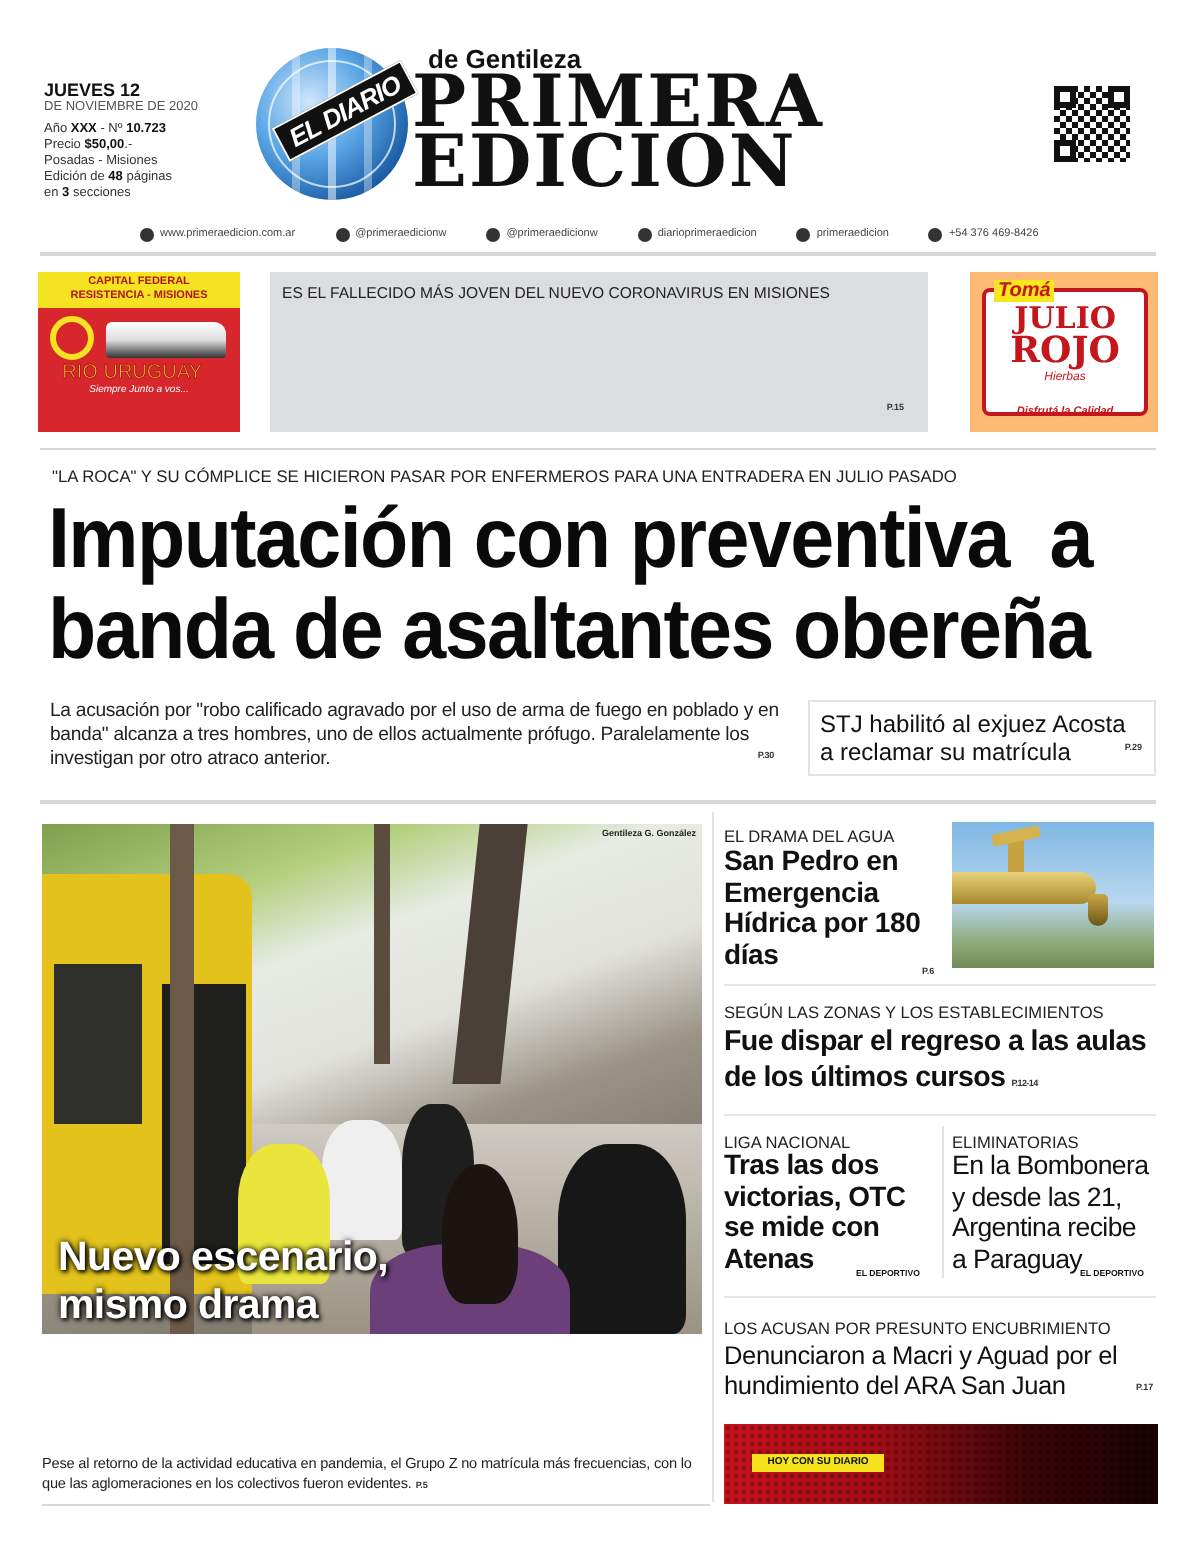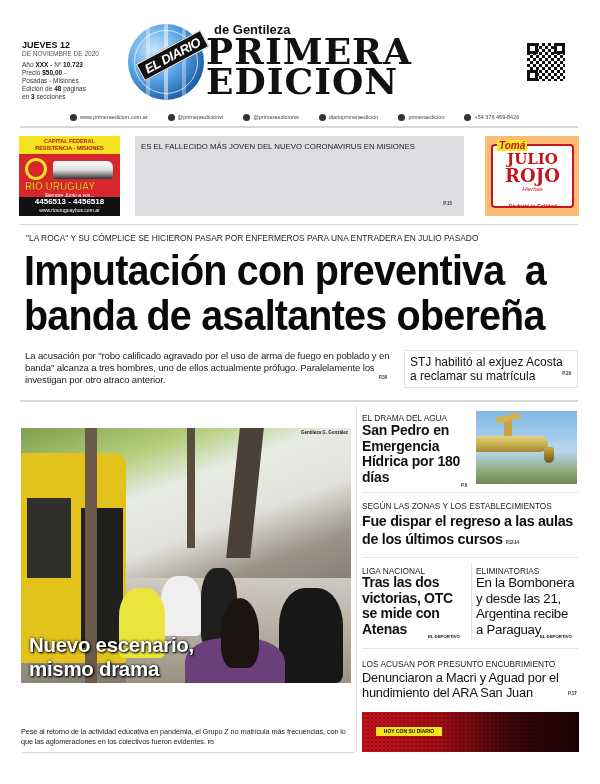--- a/index.html
+++ b/index.html
@@ -34,21 +34,21 @@
   .social .s { display: flex; align-items: center; margin-right: 20px; }
   .social .ic { width: 7px; height: 7px; border-radius: 50%; background: #333; margin-right: 3px; display: inline-block; }
 
   .rule { left: 20px; height: 2px; background: #d8d8d8; }
 
   
   .ad-rio { left: 19px; top: 136px; width: 101px; height: 80px; background: #d8262d; overflow: hidden; }
   .ad-rio .yel { position: absolute; left: 0; top: 0; width: 101px; height: 18px; background: #f5e322; font-size: 5.5px; font-weight: bold; color: #b0161c; text-align: center; line-height: 6.5px; padding-top: 2px; }
   .ad-rio .circ { position: absolute; left: 6px; top: 22px; width: 22px; height: 22px; border-radius: 50%; border: 3px solid #f5e322; background: #d8262d; }
   .ad-rio .bus { position: absolute; left: 34px; top: 25px; width: 60px; height: 18px; background: linear-gradient(#fff, #ddd 50%, #333); border-radius: 3px 6px 2px 2px; }
-  .ad-rio .name { position: absolute; left: 0; top: 45px; width: 82px; text-align: center; font-size: 10px; font-weight: bold; color: #f5e322; -webkit-text-stroke: 0.5px #b0161c; }
+  .ad-rio .name { position: absolute; left: 0; top: 45px; width: 82px; text-align: right; font-size: 10px; font-weight: normal; color: #f5e322; -webkit-text-stroke: 0.5px #b0161c; }
   .ad-rio .slog { position: absolute; left: 0; top: 56px; width: 101px; text-align: center; font-size: 5px; color: #fff; font-style: italic; }
   .ad-rio .bar { position: absolute; left: 0; bottom: 0; width: 101px; height: 19px; background: #111; color: #fff; text-align: center; }
   .ad-rio .phones { font-size: 8px; font-weight: bold; line-height: 10px; }
   .ad-rio .web { font-size: 5px; line-height: 6px; }
 
   .covid { left: 135px; top: 136px; width: 329px; height: 80px; background: #dcdde0; padding: 6px 6px; }
   .kicker { font-size: 8.3px; color: #222; text-transform: uppercase; letter-spacing: 0; white-space: nowrap; }
   .covid .kicker { font-size: 7.8px; }
   .covid .head { font-size: 21px; font-weight: bold; line-height: 23px; letter-spacing: -0.3px; margin-top: 1px; }
   .pg { font-size: 4.5px; font-weight: bold; color: #333; margin-left: 6px; vertical-align: baseline; }
@@ -67,21 +67,21 @@
   .main-deck { left: 25px; top: 350px; width: 368px; font-size: 9.6px; line-height: 12.2px; color: #222; letter-spacing: -0.15px; }
   .main-deck .pg { position: absolute; right: 6px; bottom: 2px; }
 
   .stj { left: 404px; top: 350px; width: 174px; height: 38px; border: 1px solid #e3e3e3; padding: 4px 5px; font-size: 12px; line-height: 14px; color: #111; }
   .stj .pg { position: absolute; right: 6px; bottom: 6px; }
 
   
   .photo { left: 21px; top: 412px; width: 330px; height: 255px; overflow: hidden;
     background:
       linear-gradient(180deg, rgba(255,255,255,0) 0%, rgba(255,255,255,0) 100%),
-      linear-gradient(160deg, #7ea04e 0%, #b4cf7d 18%, #e7ebe4 30%, #e2e2dc 45%, #9a9386 60%, #5c5750 100%); margin-top: 16px; }
+      linear-gradient(160deg, #7ea04e 0%, #b4cf7d 18%, #e7ebe4 30%, #e2e2dc 45%, #9a9386 60%, #5c5750 100%); }
   .photo .bus { position: absolute; left: 0; top: 25px; width: 105px; height: 210px; background: #e2c21b; border-radius: 0 12px 0 0; }
   .photo .bus .win { position: absolute; left: 6px; top: 45px; width: 44px; height: 80px; background: #2f2f2c; }
   .photo .bus .door { position: absolute; left: 60px; top: 55px; width: 42px; height: 140px; background: #1f1f1d; }
   .photo .pole { position: absolute; left: 64px; top: 0; width: 12px; height: 255px; background: #6b5a48; }
   .photo .tree { position: absolute; left: 212px; top: 0; width: 24px; height: 130px; background: #4b4038; transform: skewX(-6deg); }
   .photo .tree2 { position: absolute; left: 166px; top: 0; width: 8px; height: 120px; background: #5a4d40; }
   .photo .street { position: absolute; left: 105px; top: 150px; width: 225px; height: 105px; background: linear-gradient(#cfcac2, #9b9283); }
   .photo .p { position: absolute; border-radius: 40% 40% 10% 10%; }
   .photo .p1 { left: 98px; top: 160px; width: 46px; height: 70px; background: #e9e53c; }
   .photo .p2 { left: 140px; top: 148px; width: 40px; height: 60px; background: #efefef; }
@@ -186,24 +186,20 @@
 
 <div class="abs ad-rio">
   <div class="yel">
       <div>CAPITAL FEDERAL</div>
       <div>RESISTENCIA - MISIONES</div>
     </div>
   <div class="circ"></div>
   <div class="bus"></div>
   <div class="name">RIO URUGUAY</div>
   <div class="slog">Siempre Junto a vos...</div>
-  <div class="bar">
-    <div class="phones">4456513 - 4456518</div>
-    <div class="web">www.riouruguaybus.com.ar</div>
-  </div>
 </div>
 
 <div class="abs covid">
   <div class="kicker">ES EL FALLECIDO MÁS JOVEN DEL NUEVO CORONAVIRUS EN MISIONES</div>
   <div class="head">
   </div>
   <span class="pg">P.15</span>
 </div>
 
 <div class="abs ad-mate">

